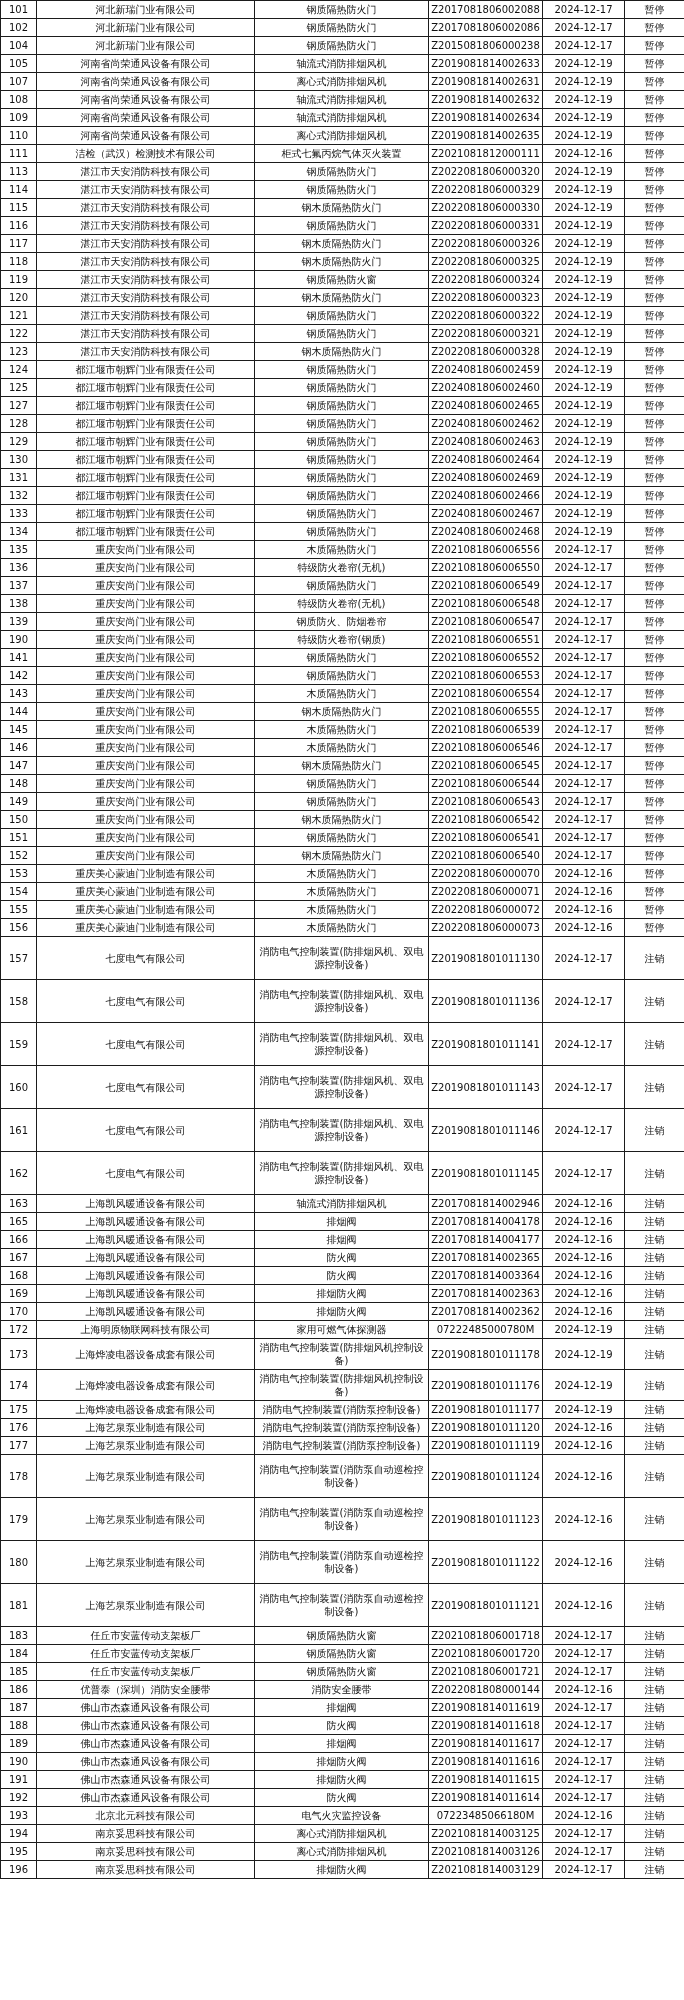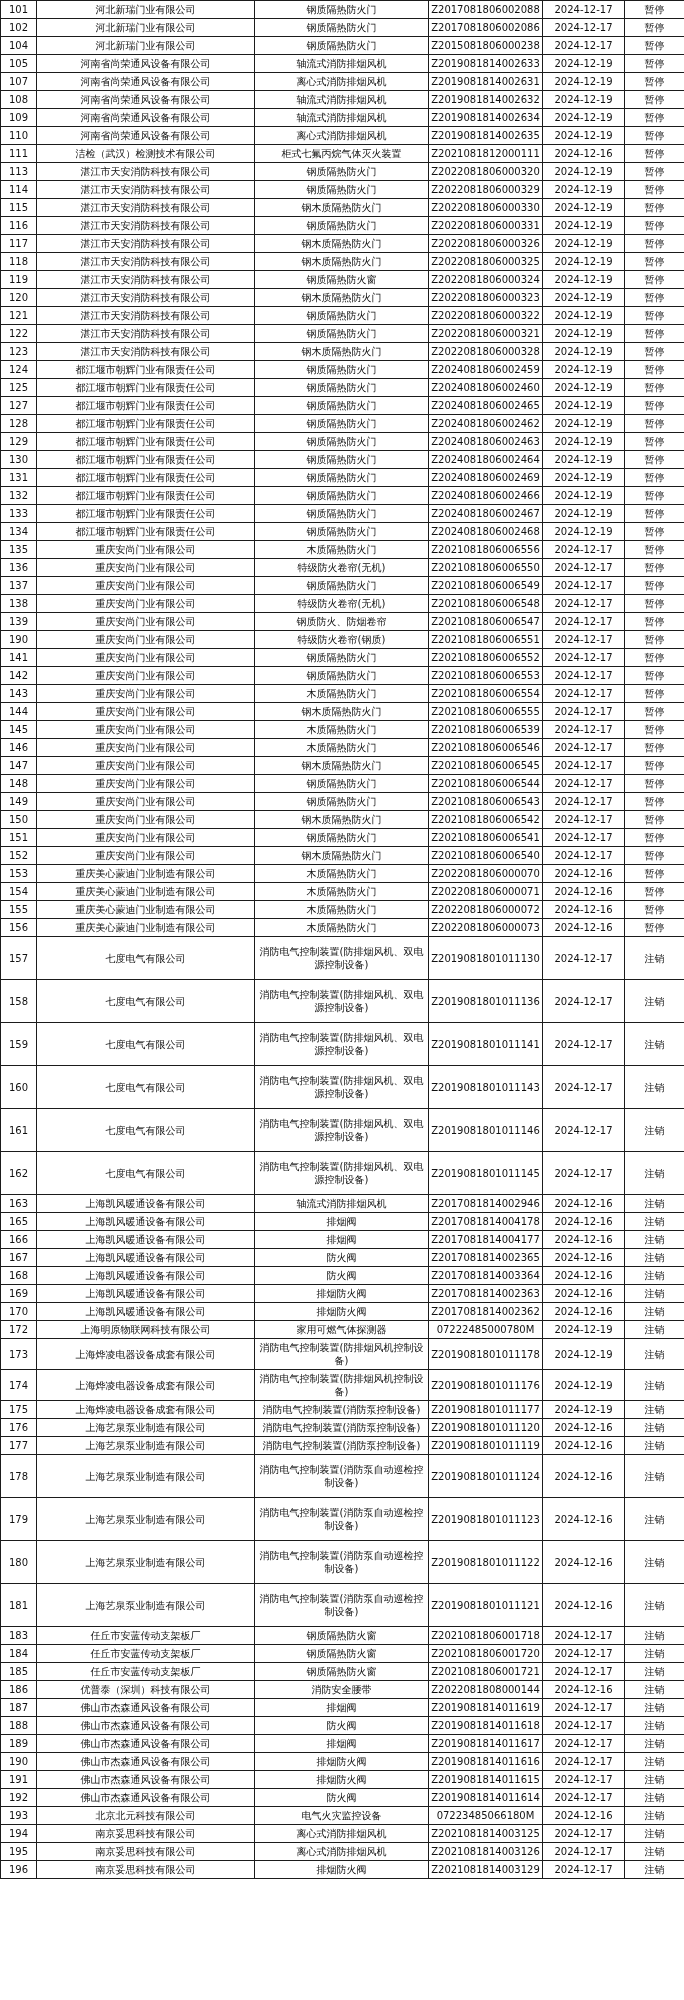--- a/index.html
+++ b/index.html
@@ -675,21 +675,21 @@
         <tr>
     <td class="c-no">185</td>
     <td class="c-company">任丘市安蓝传动支架板厂</td>
     <td class="c-product">钢质隔热防火窗</td>
     <td class="c-cert">Z2021081806001721</td>
     <td class="c-date">2024-12-17</td>
     <td class="c-status">注销</td>
   </tr>
         <tr>
     <td class="c-no">186</td>
-    <td class="c-company">优普泰（深圳）科技有限公司</td>
+    <td class="c-company">优普泰（深圳）消防安全腰带</td>
     <td class="c-product">消防安全腰带</td>
     <td class="c-cert">Z2022081808000144</td>
     <td class="c-date">2024-12-16</td>
     <td class="c-status">注销</td>
   </tr>
         <tr>
     <td class="c-no">187</td>
     <td class="c-company">佛山市杰森通风设备有限公司</td>
     <td class="c-product">排烟阀</td>
     <td class="c-cert">Z2019081814011619</td>

